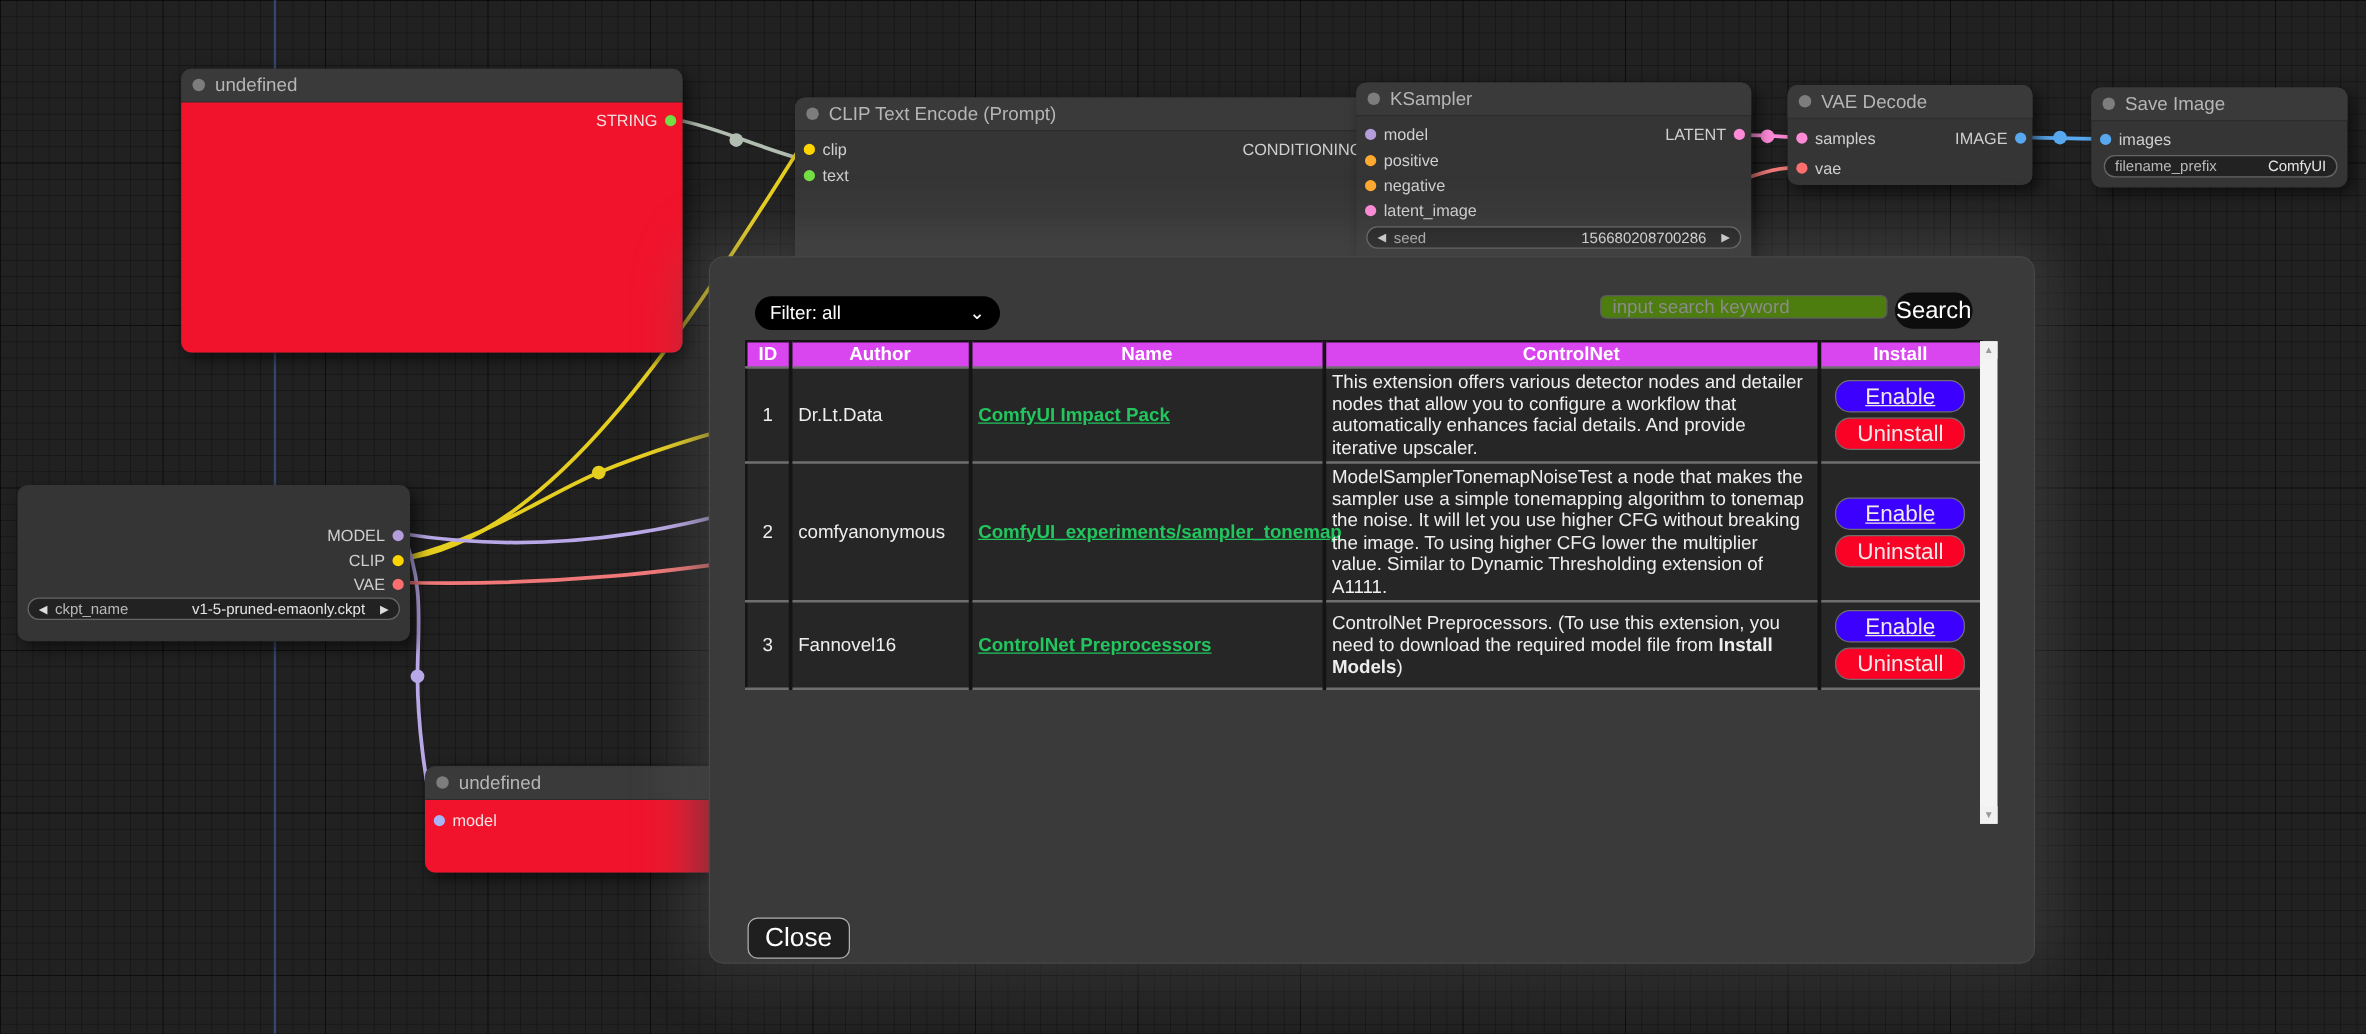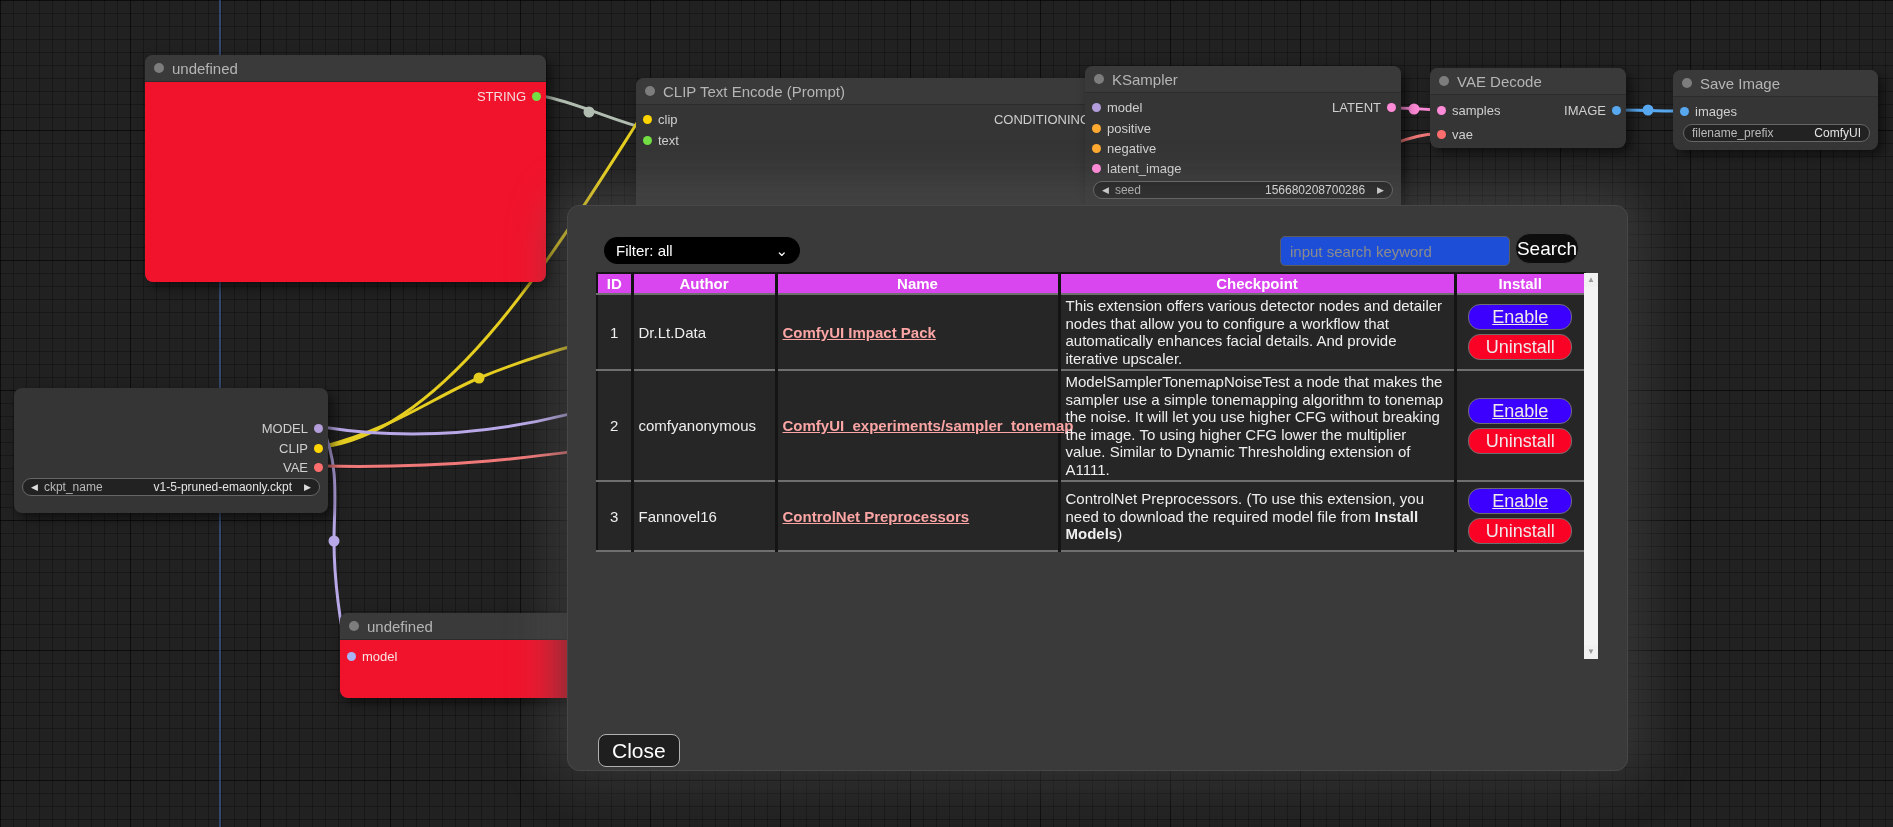--- a/index.html
+++ b/index.html
@@ -56,40 +56,40 @@
   
   #manager-dialog {
     position:absolute; left:567px; top:205px; width:1061px; height:566px;
     background:#3a3a3a; border:1px solid #474747; border-radius:12px; z-index:50;
     box-shadow:0 0 50px 12px rgba(165,165,165,0.28), 0 10px 40px rgba(0,0,0,0.65);
   }
   #filter-select { position:absolute; left:36px; top:31px; width:196px; height:27px;
     background:#000; border-radius:14px; color:#fff; font-size:15px;
     display:flex; align-items:center; padding:0 12px; cursor:pointer; }
   #filter-select .chev { margin-left:auto; font-size:15px; color:#fff; line-height:10px; }
-  #search-input { position:absolute; left:712px; top:30px; width:230px; height:30px;
-    background:#1d4ed8; border:1px solid #5c5c5c; border-radius:5px;
+  #search-input { position:absolute; left:712px; top:30px; width:230px; height:19px;
+    background:#4d7c0f; border:1px solid #5c5c5c; border-radius:5px;
     color:#ddd; font-size:15px; padding:0 9px; outline:none; }
   #search-input::placeholder { color:#8b8b8b; }
   #search-button { position:absolute; left:947px; top:27px; width:64px; height:31px;
     background:#0d0d0d; color:#fff; font-size:19px; border:1px solid #3a3a3a;
     border-radius:15px; cursor:pointer; }
 
   #table-scroll { position:absolute; left:28px; top:66px; width:1002px; height:390px; }
   #ext-table { border-collapse:collapse; width:988px; background:#262626;
                border:2px solid #141414; table-layout:fixed; }
   #ext-table th { background:#d946ef; color:#fff; font-size:15px; font-weight:bold;
                   height:21px; border-left:3px solid #141414; }
   #ext-table td { border-left:3px solid #141414; border-top:2px solid #6f6f6f;
                   font-size:15px; color:#eee; padding:2px 5px; vertical-align:middle; }
   #ext-table tr td:first-child, #ext-table tr th:first-child { border-left:none; }
   #ext-table { border-bottom:2px solid #6f6f6f; }
   td.cell-id { text-align:center; }
   td.cell-desc { color:#fff; line-height:1.17; padding:3px 6px; }
-  a.ext-link { color:#fca5a5; font-weight:bold; text-decoration:underline; font-size:15px; }
+  a.ext-link { color:#22c55e; font-weight:bold; text-decoration:underline; font-size:15px; }
   td.cell-install { text-align:center; }
   .btn-install { display:block; width:104px; height:26px; margin:4px auto;
                  border-radius:12px; border:1px solid #6e6e6e; color:#efe9e9;
                  font-size:18px; line-height:22px; cursor:pointer;
                  font-family:"Liberation Sans", sans-serif; }
   .btn-enable    { background:#3c00ff;text-decoration:underline; }
   .btn-uninstall { background:#fa0226; }
 
   #scroll-track { position:absolute; left:988px; top:1px; width:14px; height:386px;
                   background:#f4f4f4; }
@@ -295,21 +295,21 @@
             <col style="width:144px">
             <col style="width:283px">
           <col style="width:396px">
             <col style="width:130px">
         </colgroup>
         <thead>
           <tr>
             <th>ID</th>
             <th>Author</th>
             <th>Name</th>
-            <th>Checkpoint</th>
+            <th>ControlNet</th>
             <th>Install</th>
           </tr>
         </thead>
         <tbody>
             <tr>
               <td class="cell-id">1</td>
               <td>Dr.Lt.Data</td>
               <td><a class="ext-link" href="#">ComfyUI Impact Pack</a></td>
               <td class="cell-desc"><span>This extension offers various detector nodes and detailer nodes that allow you to configure a workflow that automatically enhances facial details. And provide iterative upscaler.</span></td>
               <td class="cell-install">

